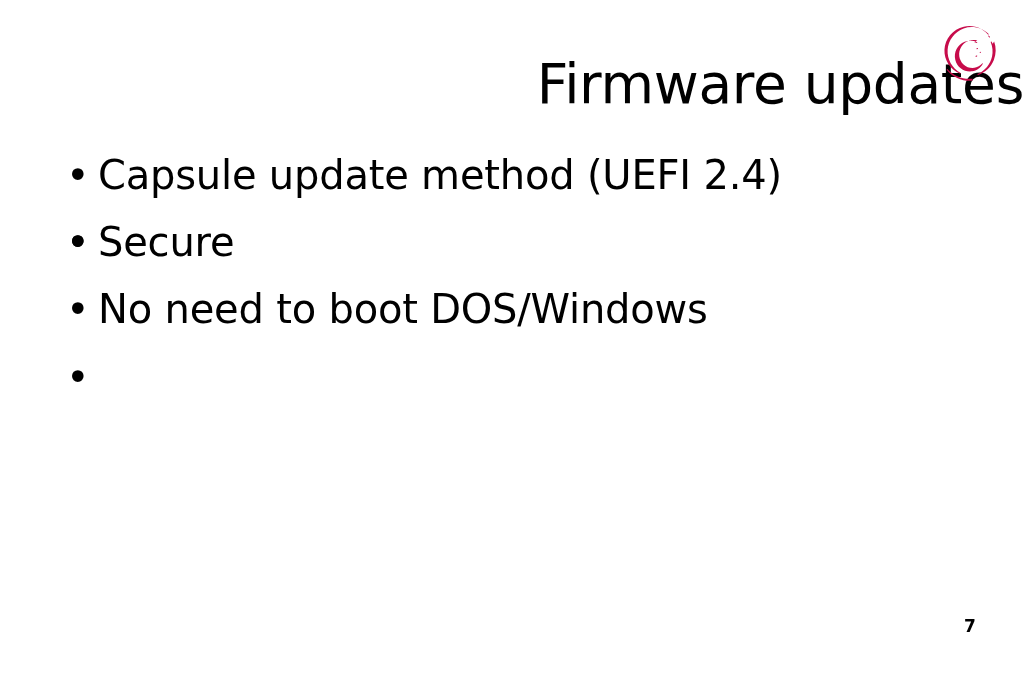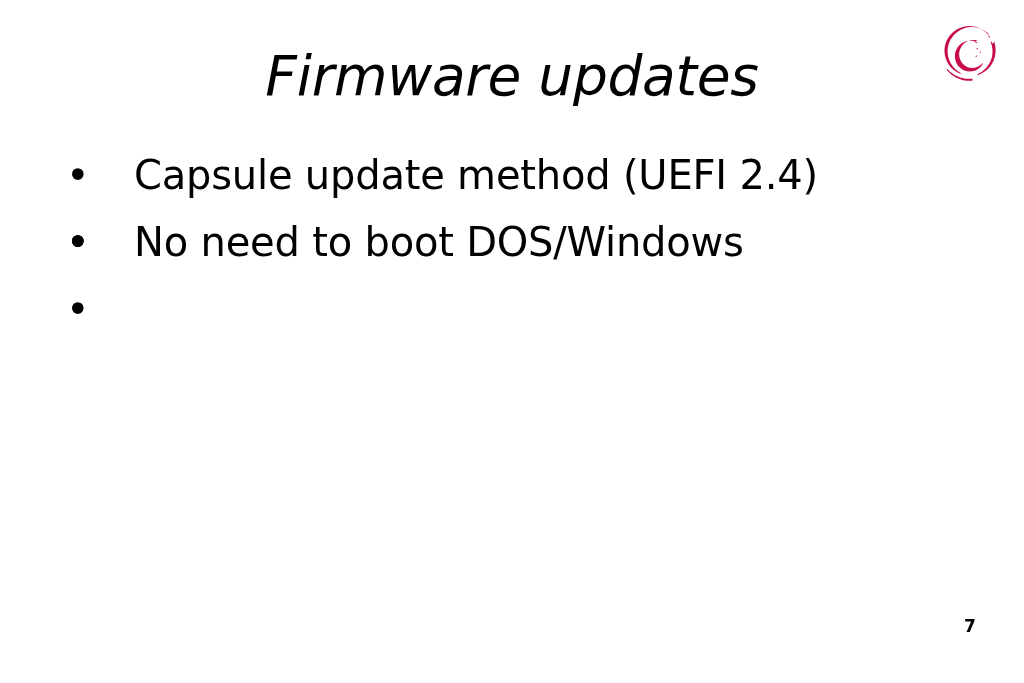--- a/index.html
+++ b/index.html
@@ -12,31 +12,30 @@
   }
   .slide {
     position: relative;
     width: 1024px;
     height: 683px;
     background: #ffffff;
     overflow: hidden;
   }
   .slide-title {
     position: absolute;
-    top: 46px;
+    top: 54px;
     left: 0;
     width: 1024px;
-    text-align: center;
+    text-align: right;
     font-family: "DejaVu Sans", sans-serif;
     font-size: 55px;
     font-weight: 400;
     line-height: 1.1;
     color: #000000;
     letter-spacing: -0.3px;
-    font-style: italic;
   }
   .logo {
     position: absolute;
     top: 14px;
     left: 932px;
     width: 72px;
     height: 78px;
   }
   .logo svg {
     display: block;
@@ -70,21 +69,20 @@
     position: absolute;
     left: 8px;
     top: 0;
     font-size: 40px;
     line-height: 1.28;
     color: #000000;
   }
   .bullet-text {
     display: block;
     max-width: 760px;
-    margin-left: 36px;
   }
   .page-number {
     position: absolute;
     left: 950px;
     top: 616px;
     width: 40px;
     text-align: center;
     font-family: "DejaVu Sans", sans-serif;
     font-size: 17px;
     font-weight: 700;
@@ -114,20 +112,21 @@
   <ul class="body-list">
     <li class="bullet-item">
       <span class="dot">•</span>
       <span class="bullet-text">Capsule update method (UEFI 2.4)</span>
     </li>
     <li class="bullet-item">
       <span class="dot">•</span>
     </li>
     <li class="bullet-item">
       <span class="dot">•</span>
+      <span class="bullet-text">Secure</span>
     </li>
     <li class="bullet-item">
       <span class="dot">•</span>
       <span class="bullet-text">No need to boot DOS/Windows</span>
     </li>
     <li class="bullet-item">
       <span class="dot">•</span>
     </li>
   </ul>
 

